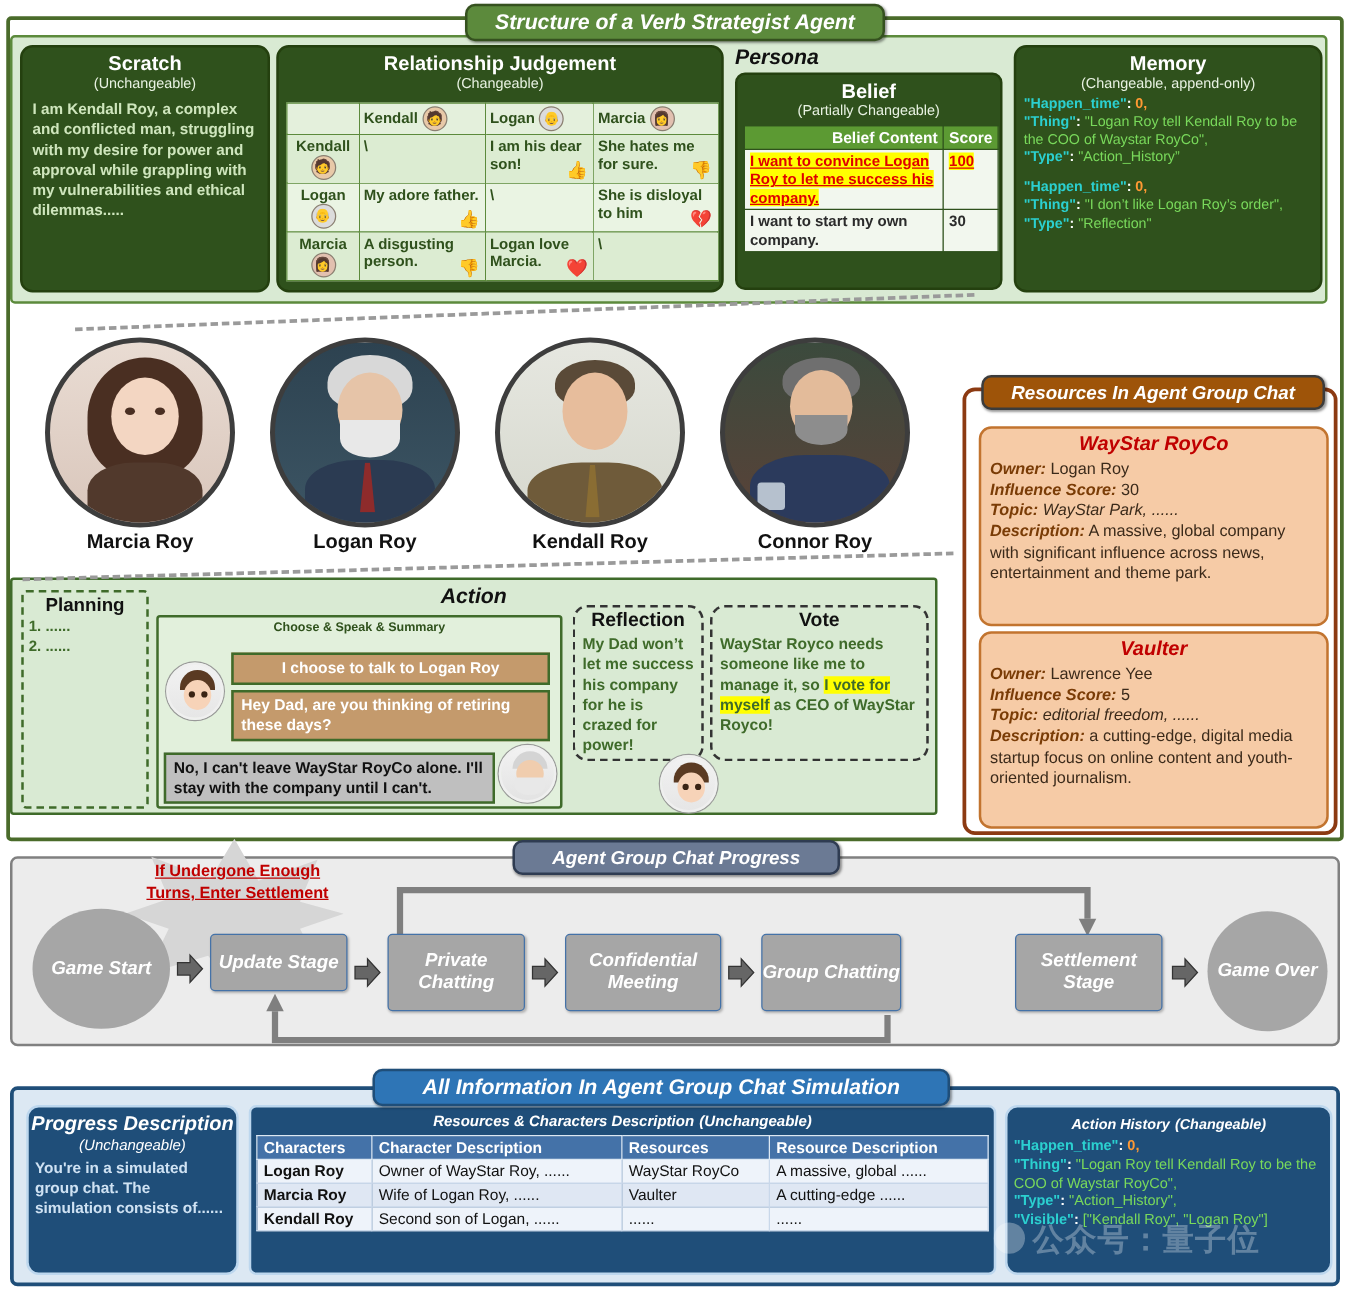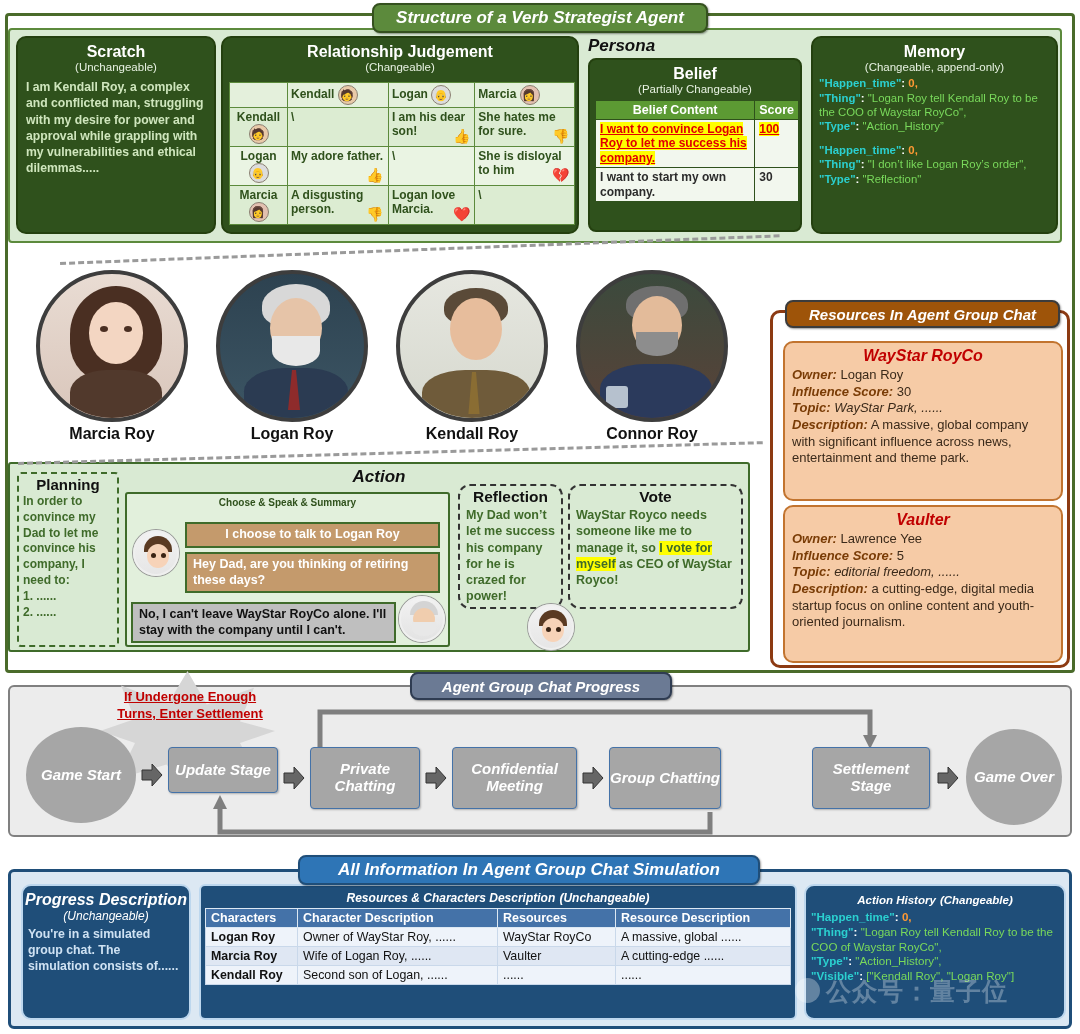--- a/index.html
+++ b/index.html
@@ -90,21 +90,21 @@
     position:absolute; left:574px; top:6px; width:222px; height:198px;
     background:#d9ead3; border:none;
   }
   #persona-label { font-style:italic; font-weight:bold; font-size:17px;
     color:#111; padding-left:4px; }
   #belief { position:absolute; left:4px; top:22px; width:214px; height:174px;
     background:#2f511c; border:2px solid #24400f; border-radius:8px; }
   #belief-table { position:absolute; left:5px; top:40px; width:204px; bottom:4px;
     border-collapse:collapse; font-size:12px; }
   #belief-table th {
-    background:#5c9a33; color:#fff; font-size:12.5px; text-align:center;
+    background:#5c9a33; color:#fff; font-size:12.5px; text-align:right;
     padding:2px 4px; border:1px solid #2f511c;
   }
   #belief-table td {
     background:#f2f7ee; color:#2b2b2b; font-weight:bold; padding:2px 4px;
     border:1px solid #2f511c; vertical-align:top; font-size:12px; line-height:1.2;
   }
   .hl-red { background:#ffff00; color:#e00000; text-decoration:underline; }
 
   
   #memory { left:801px; top:6px; width:247px; height:198px; }
@@ -465,21 +465,20 @@
     </div>
     <div class="char-name">Connor Roy</div>
   </div>
 </div>
 
 <div id="action-band">
   <div id="action-title">Action</div>
 
   <div id="planning">
     <h4>Planning</h4>
-    <div class="ptext">In order to convince my Dad to let me convince his company, I need to:</div>
     <div class="ptext">1.   ......</div>
     <div class="ptext">2.   ......</div>
   </div>
 
   <div id="choose">
     <h4>Choose &amp; Speak &amp; Summary</h4>
     <div class="mini-av" style="left:6px; top:36px; background:linear-gradient(#f2f2f2,#e6e6e6);">
       <div style="position:absolute;left:9px;top:4px;width:28px;height:16px;border-radius:14px 14px 0 0;background:#5a3a22"></div>
       <div style="position:absolute;left:12px;top:12px;width:22px;height:24px;border-radius:50%;background:#f7d3b8"></div>
       <div style="position:absolute;left:16px;top:21px;width:5px;height:5px;border-radius:50%;background:#3a2414"></div>

